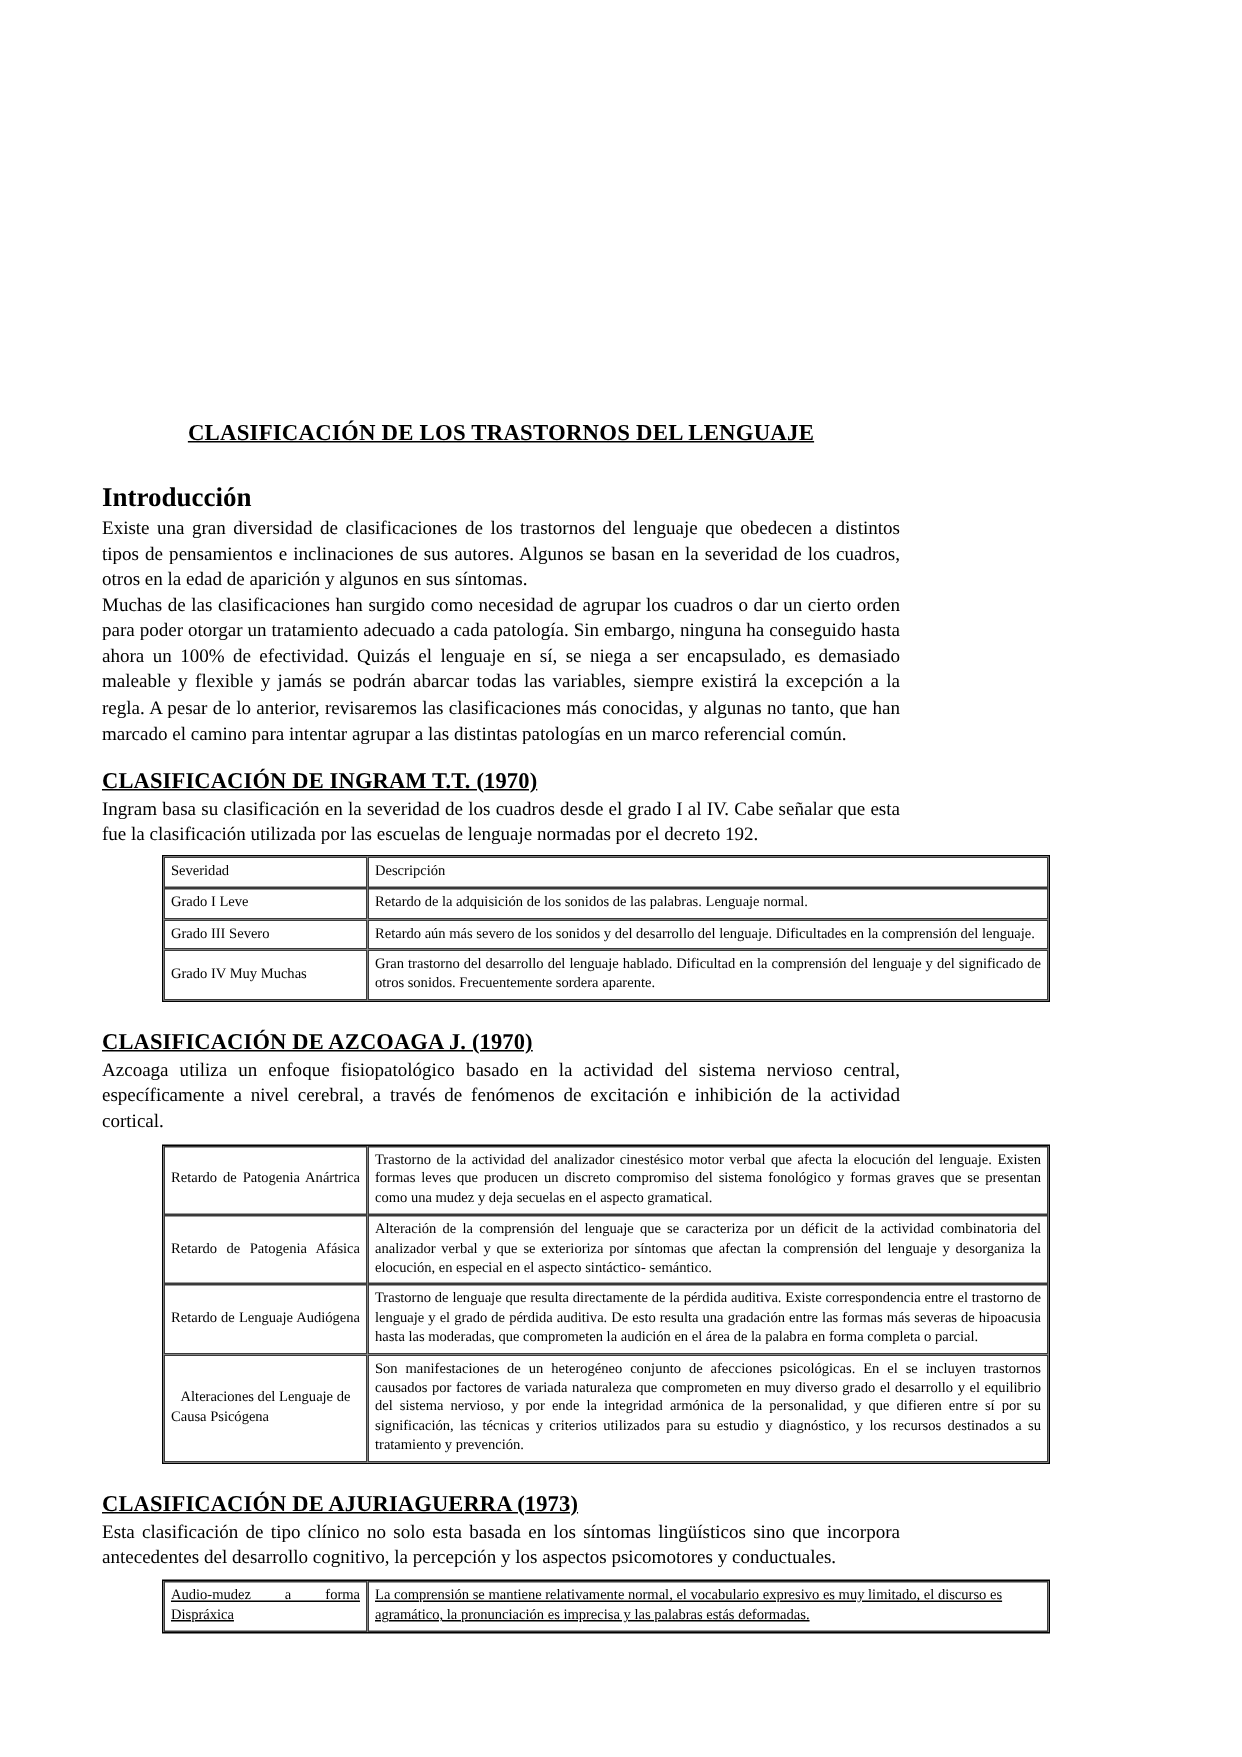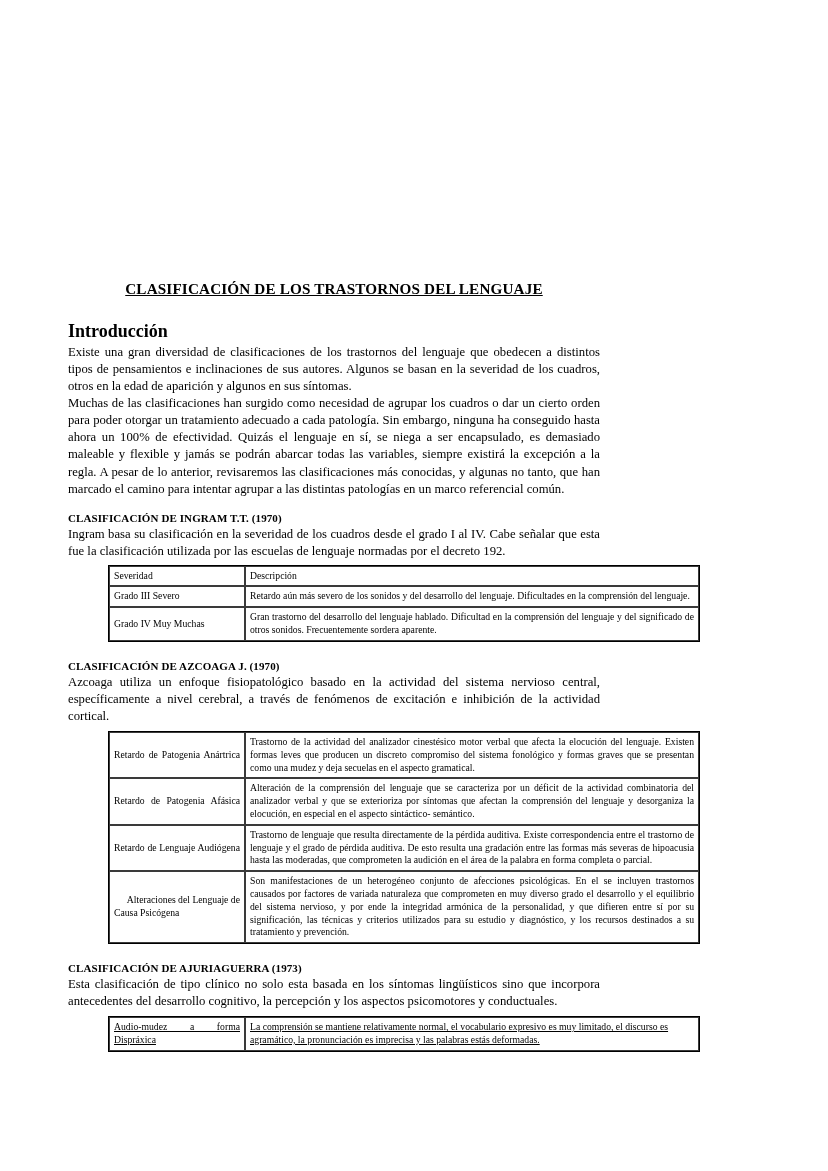--- a/index.html
+++ b/index.html
@@ -32,22 +32,23 @@
     margin: 0 0 22px 0;
     line-height: 1.2;
   }
   .subhead {
     font-size: 18px;
     font-weight: bold;
     margin: 0;
     line-height: 1.32;
   }
   .section-heading {
-    font-size: 11px;
+    font-size: 15px;
     font-weight: bold;
+    text-decoration: underline;
     margin: 13px 0 0 0;
     line-height: 1.35;
     letter-spacing: 0.1px;
   }
   p.body {
     font-size: 12.7px;
     line-height: 1.345;
     text-align: justify;
     margin: 0;
     hyphens: none;
@@ -70,21 +71,21 @@
     line-height: 1.32;
     vertical-align: middle;
     background: #fff;
   }
   table.classif td.c1 {
     width: 126px;
     text-align: justify;
     text-align-last: justify;
   }
   table.classif td.c1.plain {
-    text-align: right;
+    text-align: center;
     text-align-last: left;
   }
   table.classif td.c2 {
     text-align: justify;
     vertical-align: top;
   }
   table.classif td.c2.noj { text-align: left; }
   table.t-ingram { margin-top: 5px; }
   table.t-azcoaga { margin-top: 6px; }
   table.t-ajuria  { margin-top: 6px; text-decoration: underline; }
@@ -104,20 +105,24 @@
 
   <div class="section-heading">CLASIFICACIÓN DE INGRAM T.T. (1970)</div>
 
   <p class="body">Ingram basa su clasificación en la severidad de los cuadros desde el grado I al IV. Cabe señalar que esta fue la clasificación utilizada por las escuelas de lenguaje normadas por el decreto 192.</p>
 
   <table class="classif t-ingram">
     <tbody>
       <tr>
         <td class="c1 plain">Severidad</td>
         <td class="c2 noj">Descripción</td>
+      </tr>
+      <tr>
+        <td class="c1 plain">Grado I Leve</td>
+        <td class="c2 noj">Retardo de la adquisición de los sonidos de las palabras. Lenguaje normal.</td>
       </tr>
       <tr>
         <td class="c1 plain">Grado III Severo</td>
         <td class="c2">Retardo aún más severo de los sonidos y del desarrollo del lenguaje. Dificultades en la comprensión del lenguaje.</td>
       </tr>
       <tr>
         <td class="c1 plain">Grado IV Muy Muchas</td>
         <td class="c2">Gran trastorno del desarrollo del lenguaje hablado. Dificultad en la comprensión del lenguaje y del significado de otros sonidos. Frecuentemente sordera aparente.</td>
       </tr>
     </tbody>

